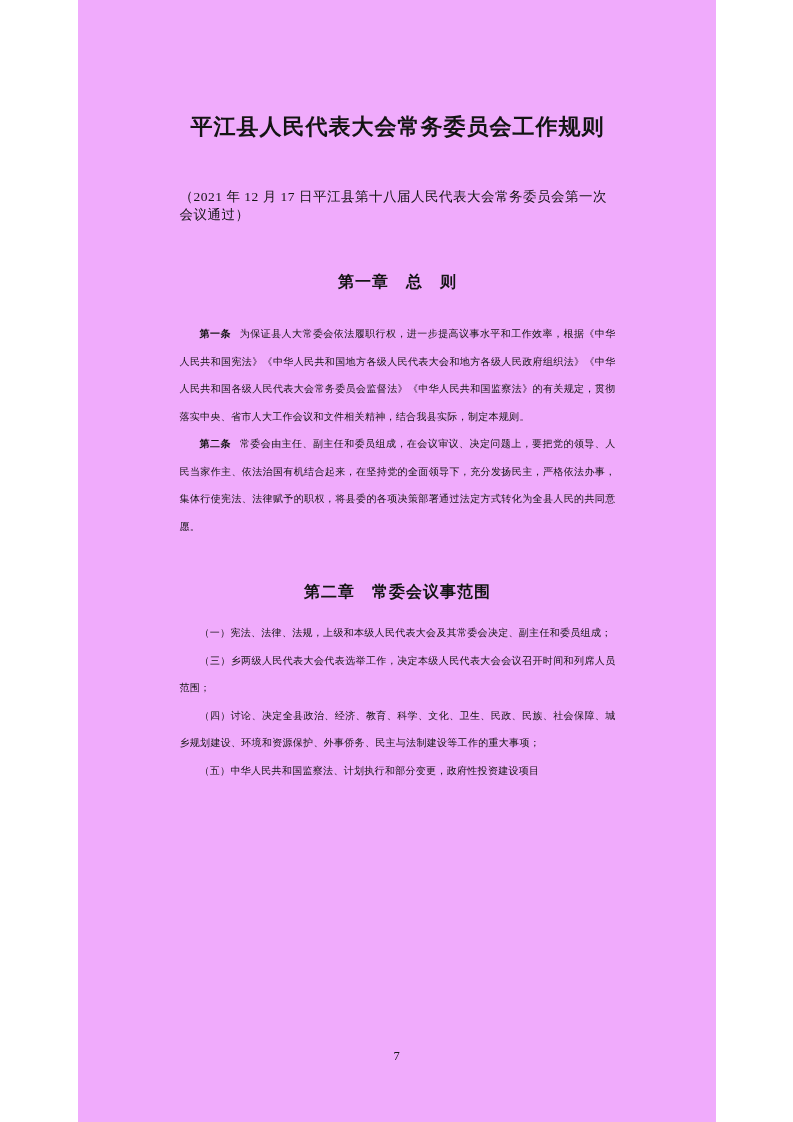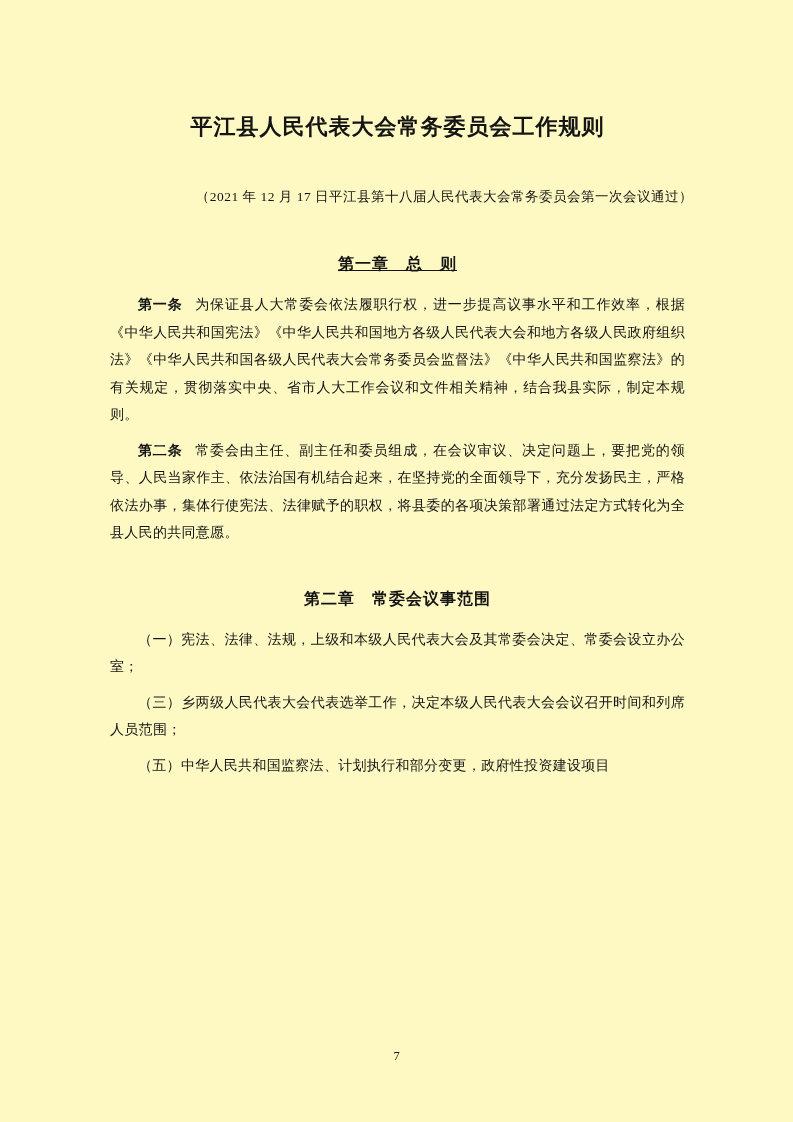--- a/index.html
+++ b/index.html
@@ -1,54 +1,54 @@
 <!DOCTYPE html>
 <html><head>
 <meta charset="utf-8">
 <style>
   * { box-sizing: border-box; }
   html, body { margin: 0; padding: 0; background: #ffffff; }
   .page {
-    width: 793px;
+    width: 638px;
     height: 1122px;
     margin: 0 auto;
-    background: #fef9c3;
+    background: #f0abfc;
     position: relative;
     padding: 112px 100px 0 102px;
     font-family: "Liberation Serif", "DejaVu Serif", serif;
     color: #141414;
     overflow: hidden;
   }
   .doc-title {
     margin: 0;
     text-align: center;
     font-size: 22px;
     font-weight: 700;
     letter-spacing: 1px;
     font-family: "Liberation Sans", "DejaVu Sans", sans-serif;
   }
   .doc-subtitle {
     margin: 46px 0 0 0;
-    text-align: right;
+    text-align: left;
     font-size: 13.5px;
     font-weight: 400;
     letter-spacing: 0.5px;
   }
   .chapter-heading {
     text-align: center;
     font-size: 16px;
     font-weight: 700;
     font-family: "Liberation Sans", "DejaVu Sans", sans-serif;
     letter-spacing: 1px;
   }
-  .chapter-heading.first { margin: 48px 0 16px 0; text-decoration: underline; }
+  .chapter-heading.first { margin: 48px 0 27px 0; }
   .chapter-heading.second { margin: 42px 0 16px 0; }
   .para {
-    margin: 8px;
-    font-size: 14px;
+    margin: 0;
+    font-size: 10px;
     line-height: 27.5px;
     text-align: justify;
     text-indent: 2em;
     letter-spacing: 0.3px;
   }
   .lead {
     font-weight: 700;
     margin-right: 0.9em;
   }
   .page-number {
@@ -73,19 +73,20 @@
   <h2 class="chapter-heading first">第一章　总　则</h2>
 
   <p class="para"><span class="lead">第一条</span><span>为保证县人大常委会依法履职行权，进一步提高议事水平和工作效率，根据《中华人民共和国宪法》《中华人民共和国地方各级人民代表大会和地方各级人民政府组织法》《中华人民共和国各级人民代表大会常务委员会监督法》《中华人民共和国监察法》的有关规定，贯彻落实中央、省市人大工作会议和文件相关精神，结合我县实际，制定本规则。</span></p>
 
   <p class="para"><span class="lead">第二条</span><span>常委会由主任、副主任和委员组成，在会议审议、决定问题上，要把党的领导、人民当家作主、依法治国有机结合起来，在坚持党的全面领导下，充分发扬民主，严格依法办事，集体行使宪法、法律赋予的职权，将县委的各项决策部署通过法定方式转化为全县人民的共同意愿。</span></p>
 
 
   <h2 class="chapter-heading second">第二章　常委会议事范围</h2>
 
 
-  <p class="para">（一）宪法、法律、法规，上级和本级人民代表大会及其常委会决定、常委会设立办公室；</p>
+  <p class="para">（一）宪法、法律、法规，上级和本级人民代表大会及其常委会决定、副主任和委员组成；</p>
   <p class="para">（三）乡两级人民代表大会代表选举工作，决定本级人民代表大会会议召开时间和列席人员范围；</p>
+  <p class="para">（四）讨论、决定全县政治、经济、教育、科学、文化、卫生、民政、民族、社会保障、城乡规划建设、环境和资源保护、外事侨务、民主与法制建设等工作的重大事项；</p>
   <p class="para">（五）中华人民共和国监察法、计划执行和部分变更，政府性投资建设项目</p>
 
   <div class="page-number">7</div>
 
 </div>
 
 </body></html>

